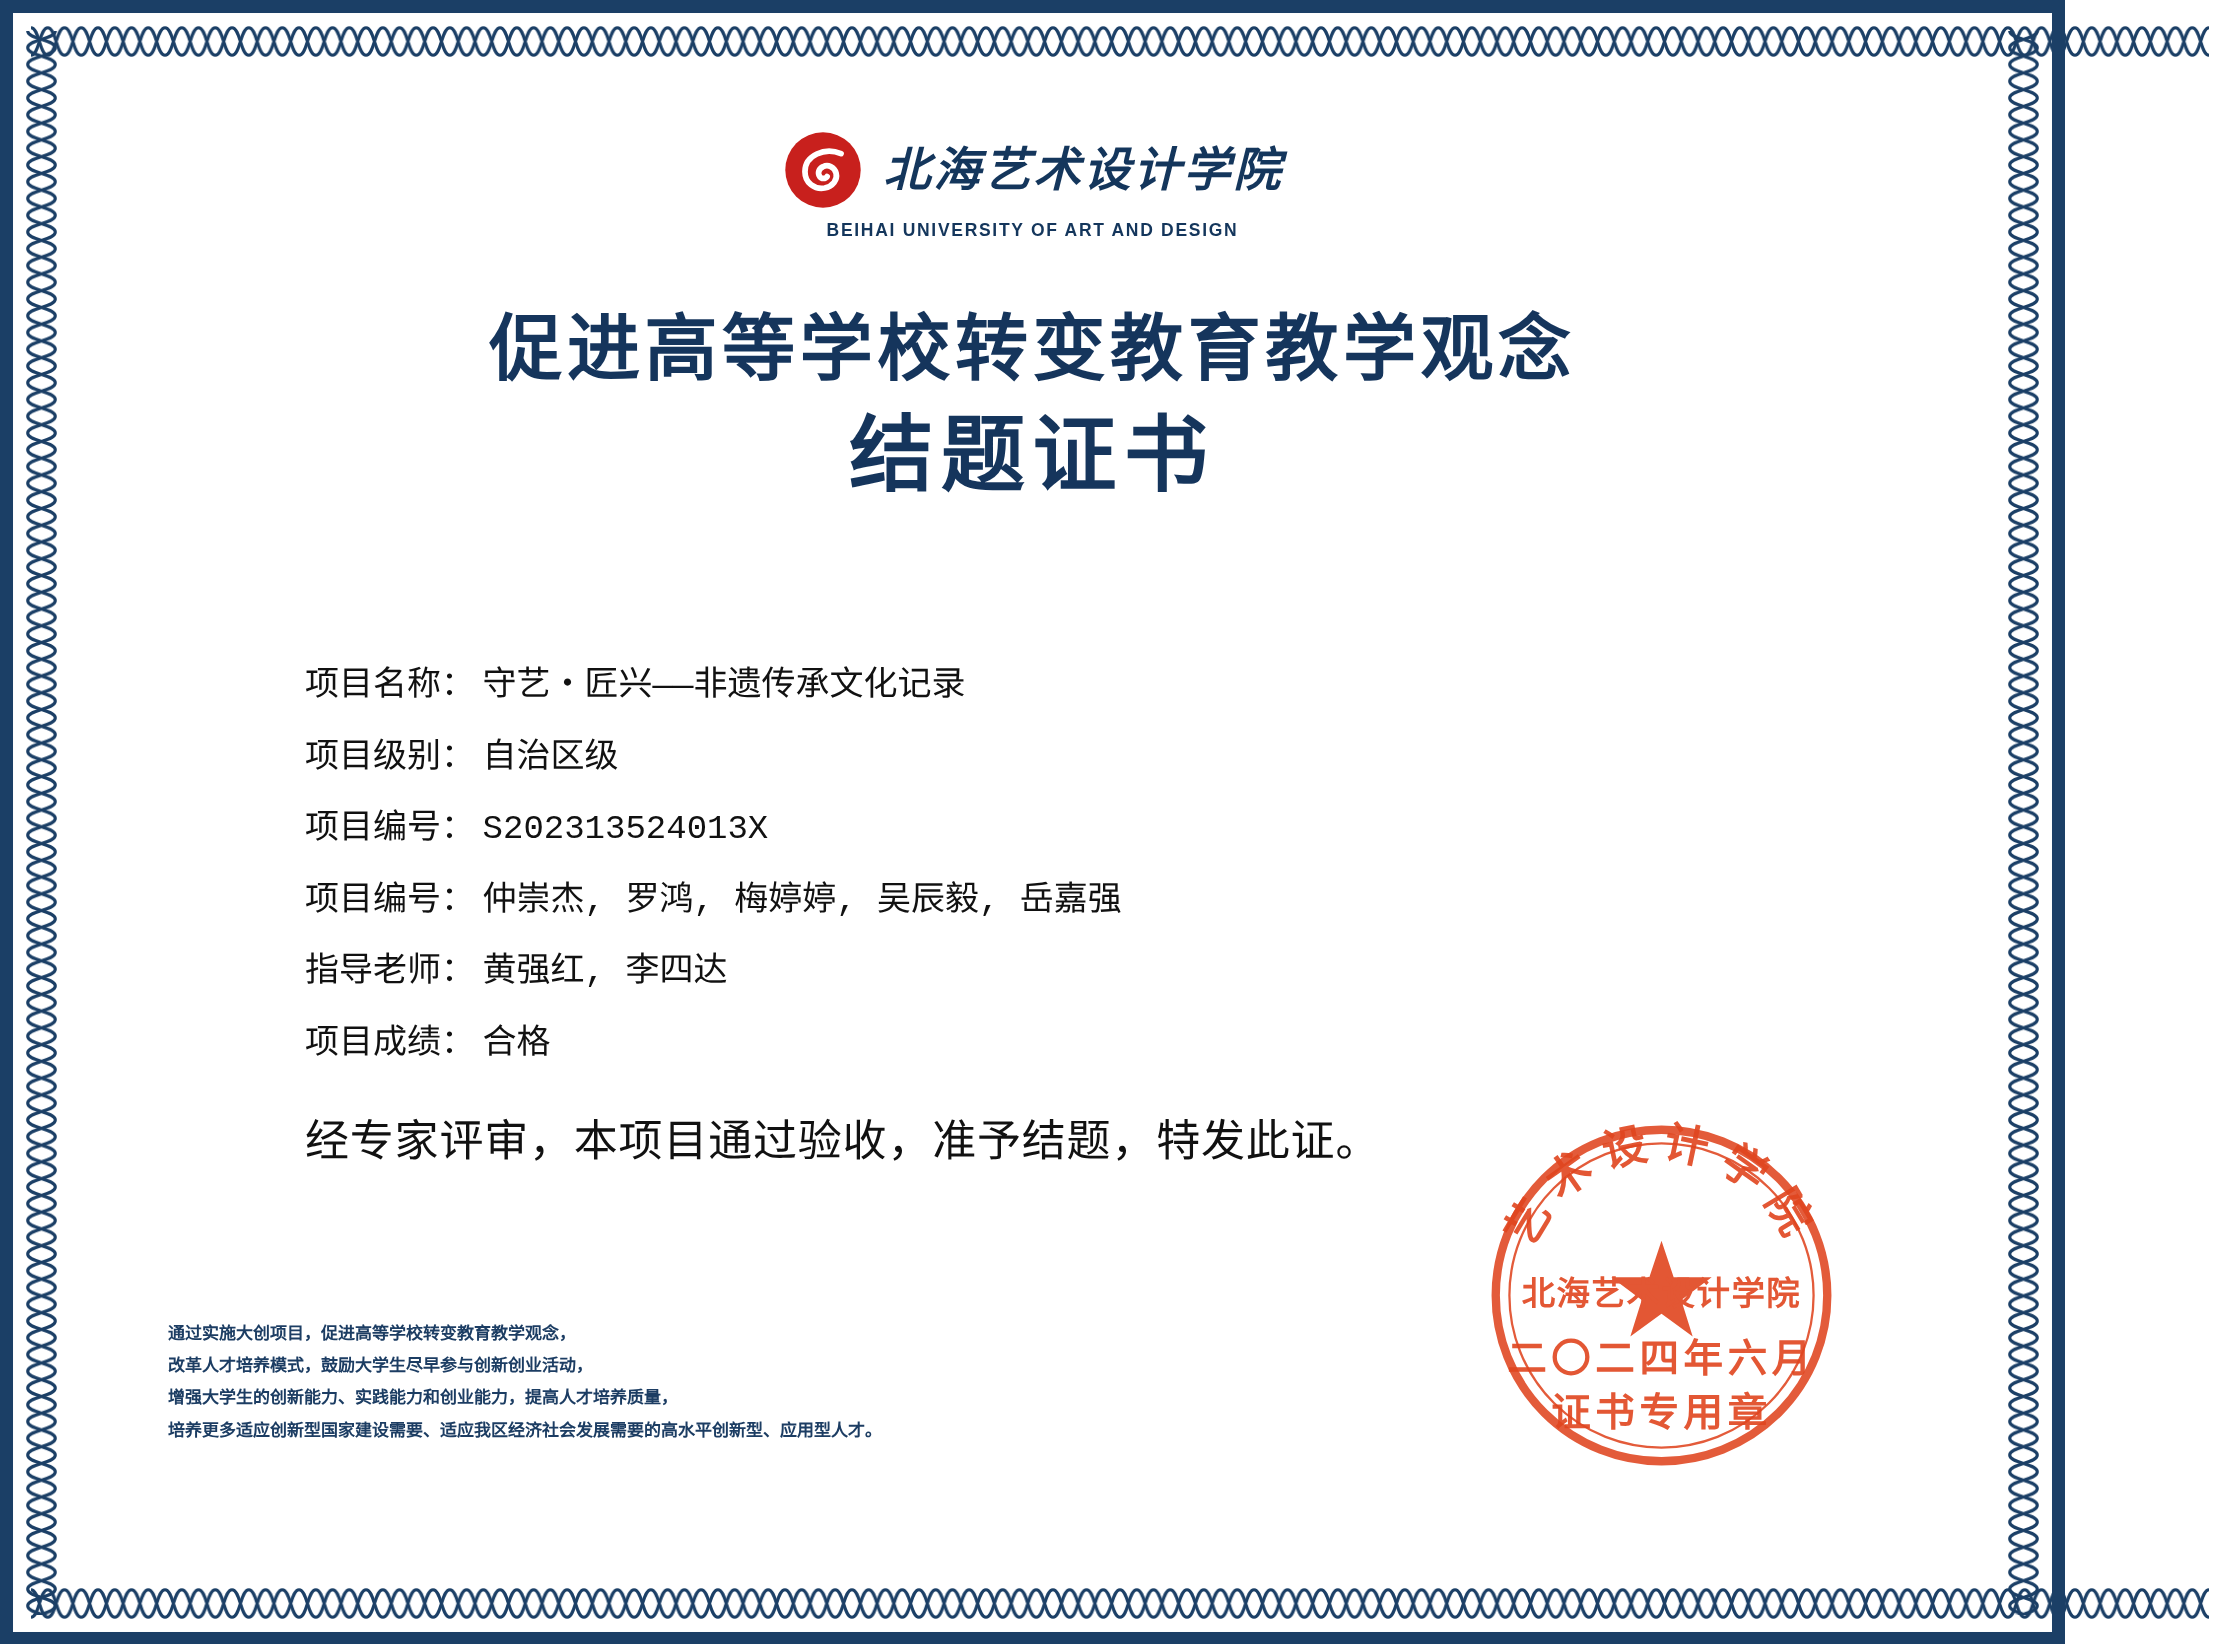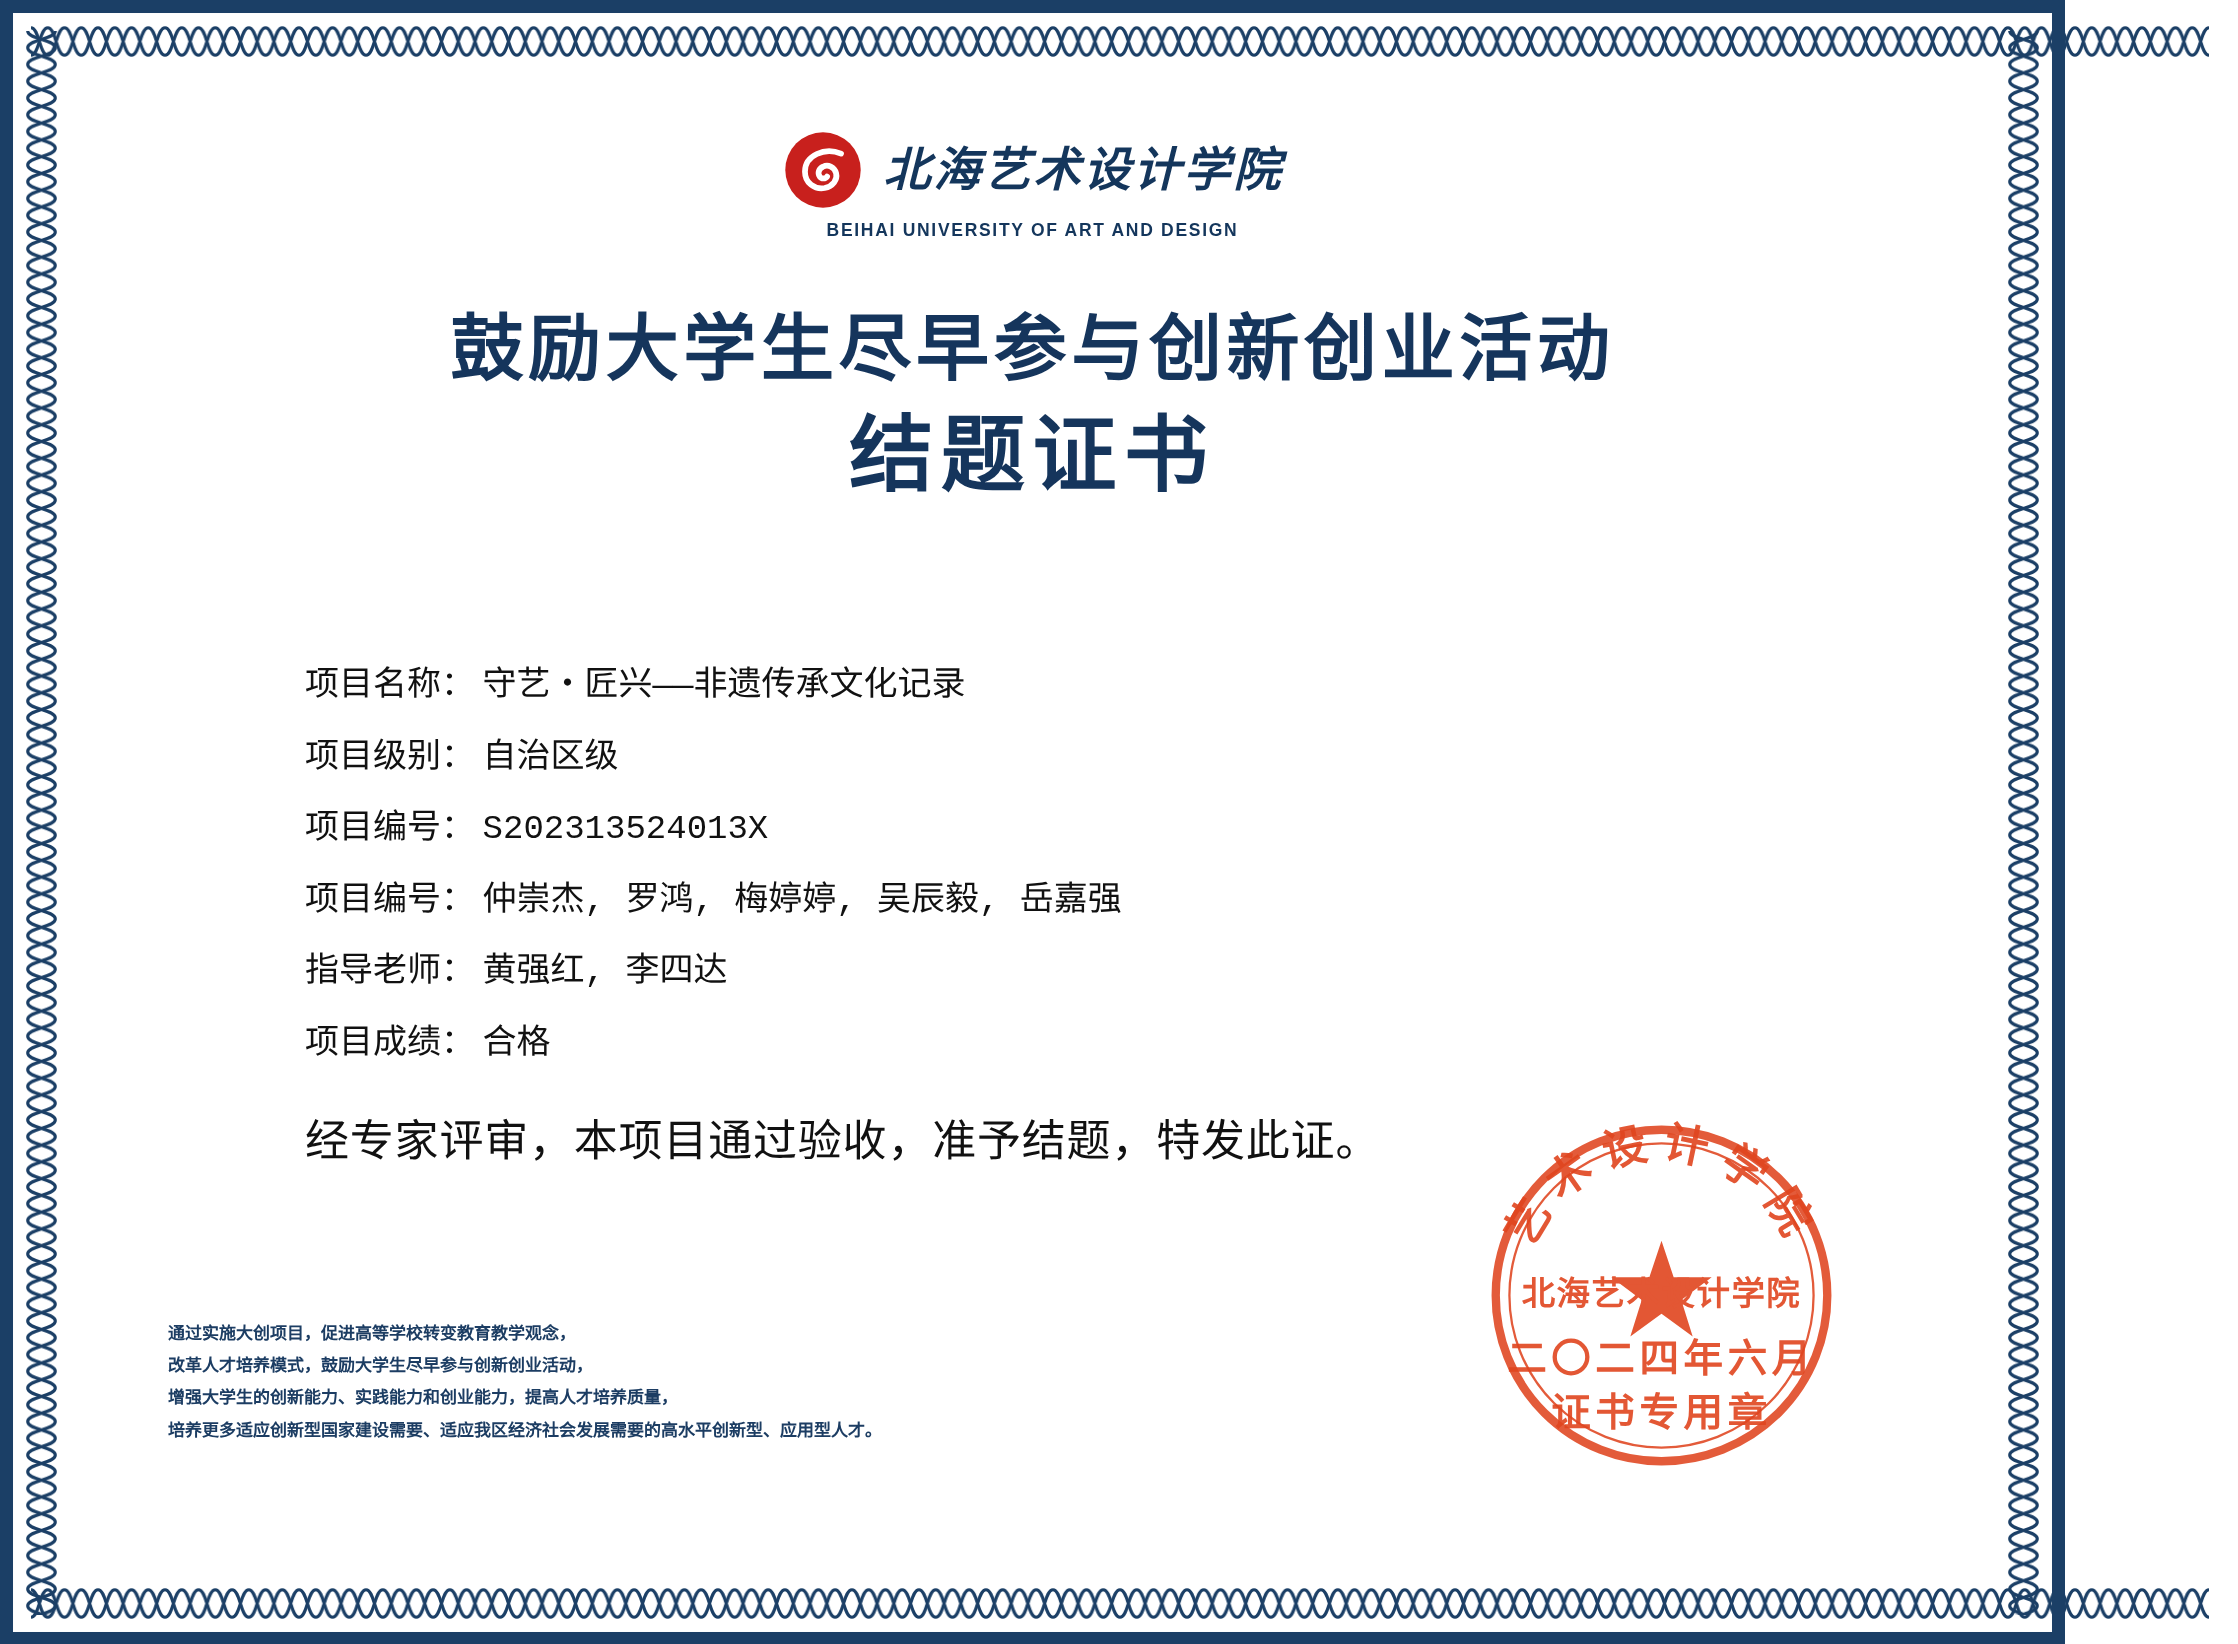--- a/index.html
+++ b/index.html
@@ -233,21 +233,21 @@
           <path d="M72,30 C52,22 28,32 28,52 C28,66 40,74 52,72 C62,70 68,62 66,54 C64,46 56,43 50,46 C45,48 43,54 46,58 C48,61 53,61 55,58" fill="none" stroke="#ffffff" stroke-width="7" stroke-linecap="round"></path>
         </svg>
         <div>
           <div class="logo-cn">北海艺术设计学院</div>
         </div>
       </div>
       <div class="logo-en">BEIHAI UNIVERSITY OF ART AND DESIGN</div>
     </div>
 
     <div class="title-block">
-      <div class="title-main">鼓励大学生尽早参与创新创业活动</div>
+      <div class="title-main">促进高等学校转变教育教学观念</div>
       <div class="title-sub">结题证书</div>
     </div>
 
     <div class="fields">
       <div class="field-row">
         <span class="field-label">项目名称：</span>
         <span class="field-value">守艺・匠兴——非遗传承文化记录</span>
       </div>
       <div class="field-row">
         <span class="field-label">项目级别：</span>

